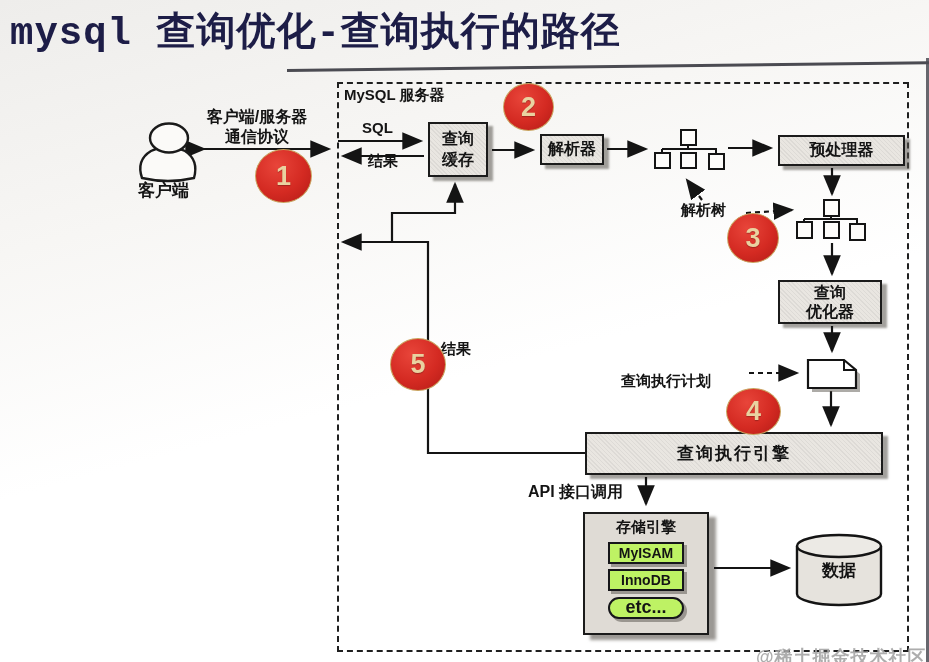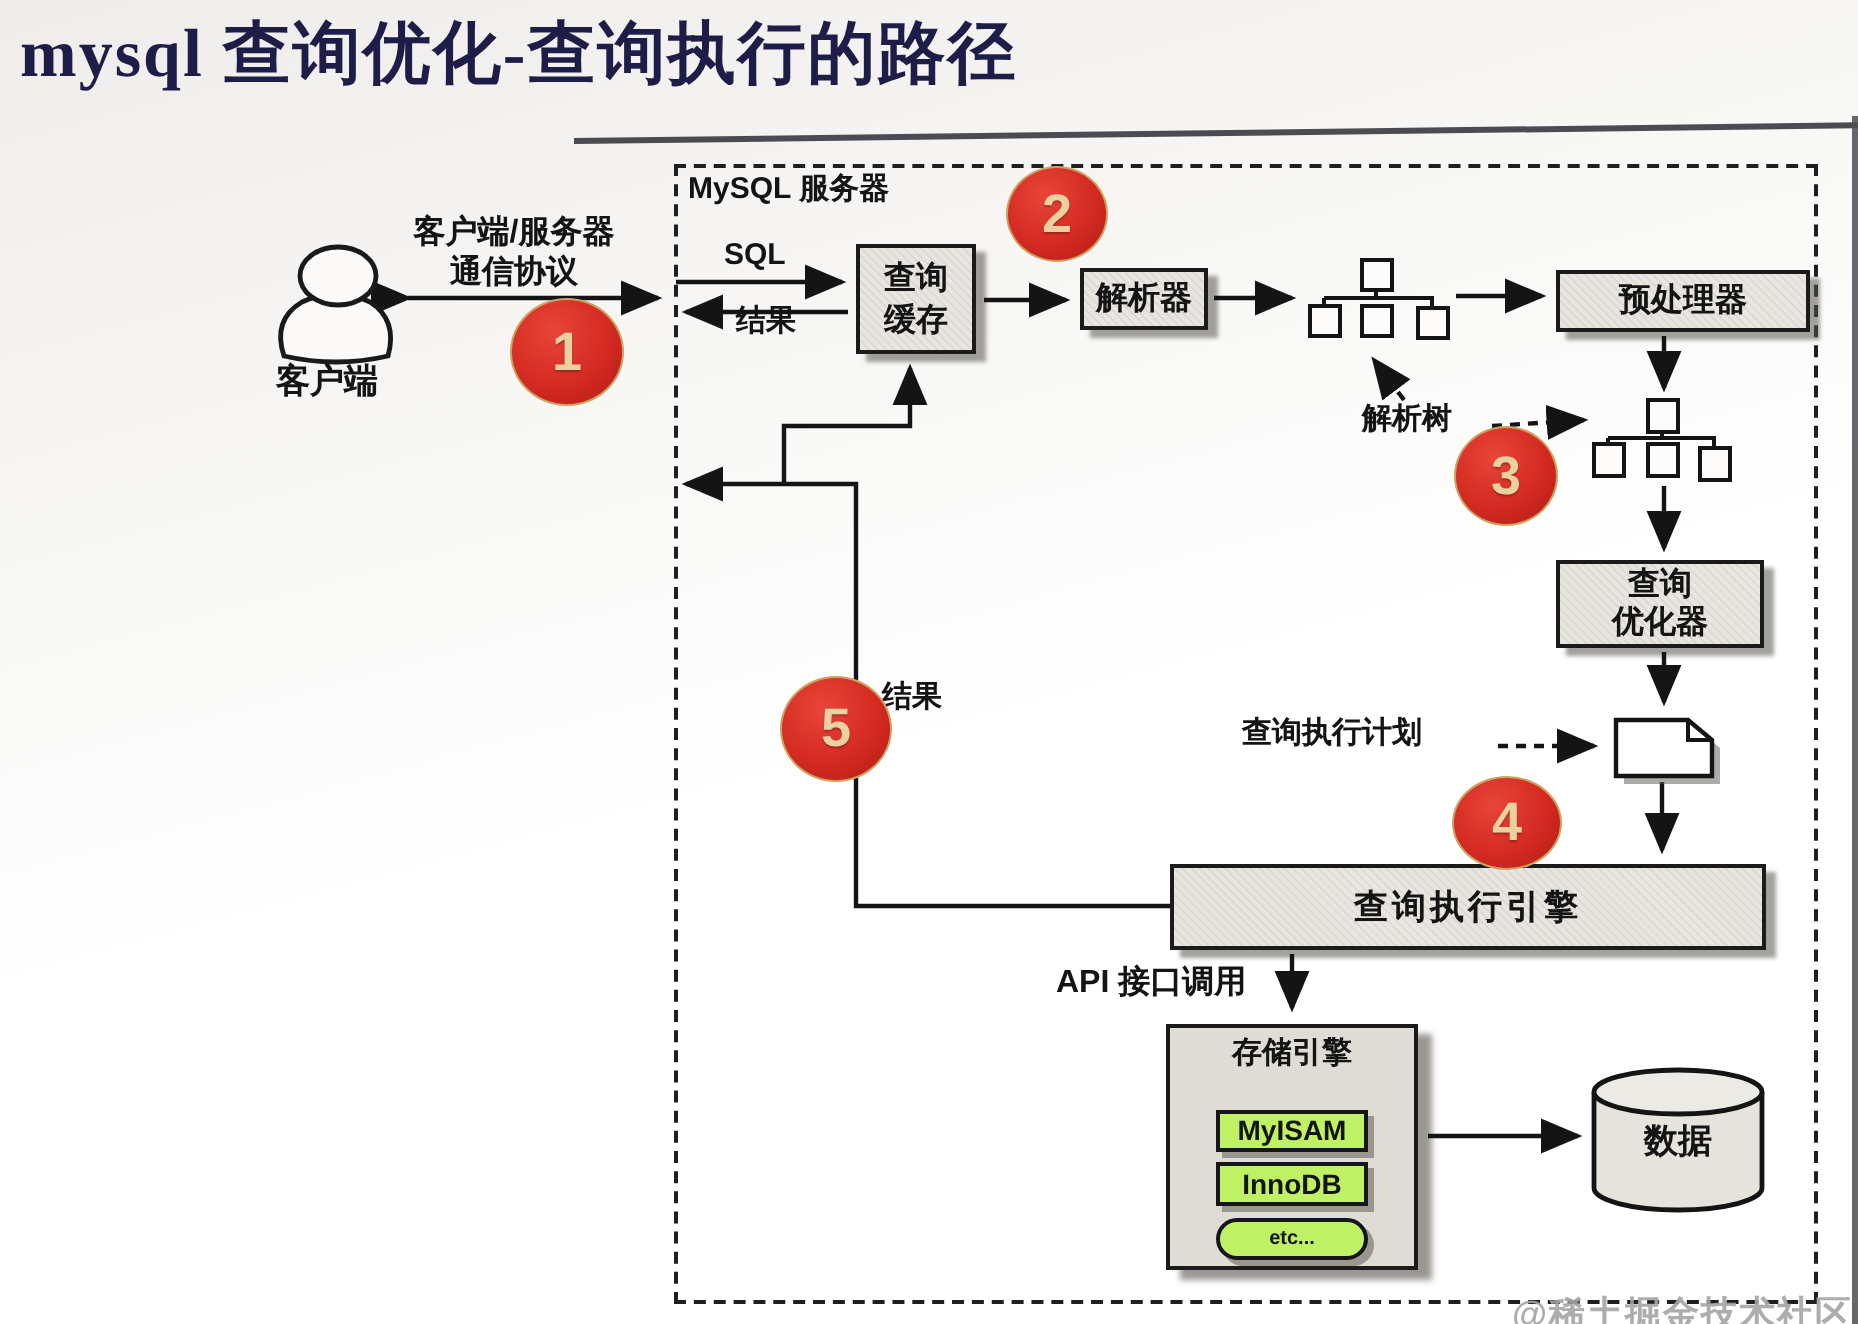--- a/index.html
+++ b/index.html
@@ -4,22 +4,22 @@
 <style>
   html,body{margin:0;padding:0;background:#888;}
   .stage{
     position:relative;width:929px;height:662px;overflow:hidden;
     background:linear-gradient(165deg,#eeedeb 0%,#f7f6f4 28%,#ffffff 55%);
     font-family:"Liberation Sans",sans-serif;color:#141414;
   }
   .abs{position:absolute;}
   .title{
     left:10px;top:4px;width:900px;
-    font-family:Liberation Serif, serif;
-    font-weight:700;font-size:34px;letter-spacing:1px;color:#1d1d47;
+    font-family:Liberation Mono, monospace;
+    font-weight:700;font-size:39px;letter-spacing:1px;color:#1d1d47;
     white-space:nowrap;
   }
   .header-line{left:287px;top:69px;width:642px;height:3px;background:#4b4b52;
     transform:rotate(-0.7deg);transform-origin:left center;}
   .right-edge{right:0;top:58px;width:3px;height:604px;background:#4c4c55;opacity:.85;}
   .server-border{left:337px;top:82px;width:572px;height:570px;border:2px dashed #1f1f1f;box-sizing:border-box;}
   .lbl{font-weight:700;line-height:1.25;z-index:4;}
   .sketchbox{
     box-sizing:border-box;border:2px solid #1b1b1b;
     background:#e9e6e1;
@@ -141,44 +141,44 @@
   <div class="abs lbl" style="left:196px;top:107px;width:122px;text-align:center;font-size:16px;">
     <div>客户端/服务器</div>
     <div>通信协议</div>
   </div>
   <div class="abs lbl" style="left:138px;top:180px;width:62px;text-align:left;font-size:17px;">客户端</div>
 
   <div class="abs lbl" style="left:362px;top:119px;font-size:15px;">SQL</div>
   <div class="abs lbl" style="left:368px;top:152px;font-size:15px;">结果</div>
   <div class="abs lbl" style="left:441px;top:340px;font-size:15px;">结果</div>
   <div class="abs lbl" style="left:681px;top:201px;font-size:15px;">解析树</div>
-  <div class="abs lbl" style="left:621px;top:358px;font-size:15px;">查询执行计划</div>
+  <div class="abs lbl" style="left:621px;top:372px;font-size:15px;">查询执行计划</div>
   <div class="abs lbl" style="left:528px;top:482px;font-size:16px;">API 接口调用</div>
 
   <div class="abs sketchbox" style="left:428px;top:122px;width:60px;height:55px;font-size:16px;">
     <div>
       <div>查询</div>
       <div>缓存</div>
     </div>
   </div>
   <div class="abs sketchbox" style="left:540px;top:134px;width:64px;height:31px;font-size:16px;">解析器</div>
   <div class="abs sketchbox" style="left:778px;top:135px;width:127px;height:31px;font-size:16px;">预处理器</div>
   <div class="abs sketchbox" style="left:778px;top:280px;width:104px;height:44px;font-size:16px;line-height:1.2;">
     <div>
       <div>查询</div>
       <div>优化器</div>
     </div>
   </div>
   <div class="abs sketchbox" style="left:585px;top:432px;width:298px;height:43px;font-size:17px;letter-spacing:2px;">查询执行引擎</div>
 
   <div class="abs sketchbox" style="left:583px;top:512px;width:126px;height:123px;background:#dfdbd5;flex-direction:column;justify-content:flex-start;padding-top:4px;box-shadow:7px 5px 3px rgba(88,83,76,.6);">
-    <div class="lbl" style="font-size:15px;margin-bottom:16px;">存储引擎</div>
+    <div class="lbl" style="font-size:15px;margin-bottom:3px;">存储引擎</div>
     <div class="whitebox" style="width:76px;height:22px;font-size:14px;margin:2px 0;">MyISAM</div>
     <div class="whitebox" style="width:76px;height:22px;font-size:14px;margin:3px 0;">InnoDB</div>
-    <div class="whitebox" style="width:76px;height:22px;font-size:10px;margin:3px 0;border-radius:11px;">etc...</div>
+    <div class="whitebox" style="width:76px;height:22px;font-size:18px;margin:3px 0;border-radius:11px;">etc...</div>
   </div>
 
   <div class="abs lbl" style="left:809px;top:560px;width:60px;text-align:center;font-size:17px;z-index:4;">数据</div>
 
   <div class="abs step" style="left:255px;top:149px;width:55px;height:52px;">1</div>
   <div class="abs step" style="left:503px;top:83px;width:49px;height:46px;">2</div>
   <div class="abs step" style="left:727px;top:213px;width:50px;height:48px;">3</div>
   <div class="abs step" style="left:726px;top:388px;width:53px;height:45px;">4</div>
   <div class="abs step" style="left:390px;top:338px;width:54px;height:51px;">5</div>
 

